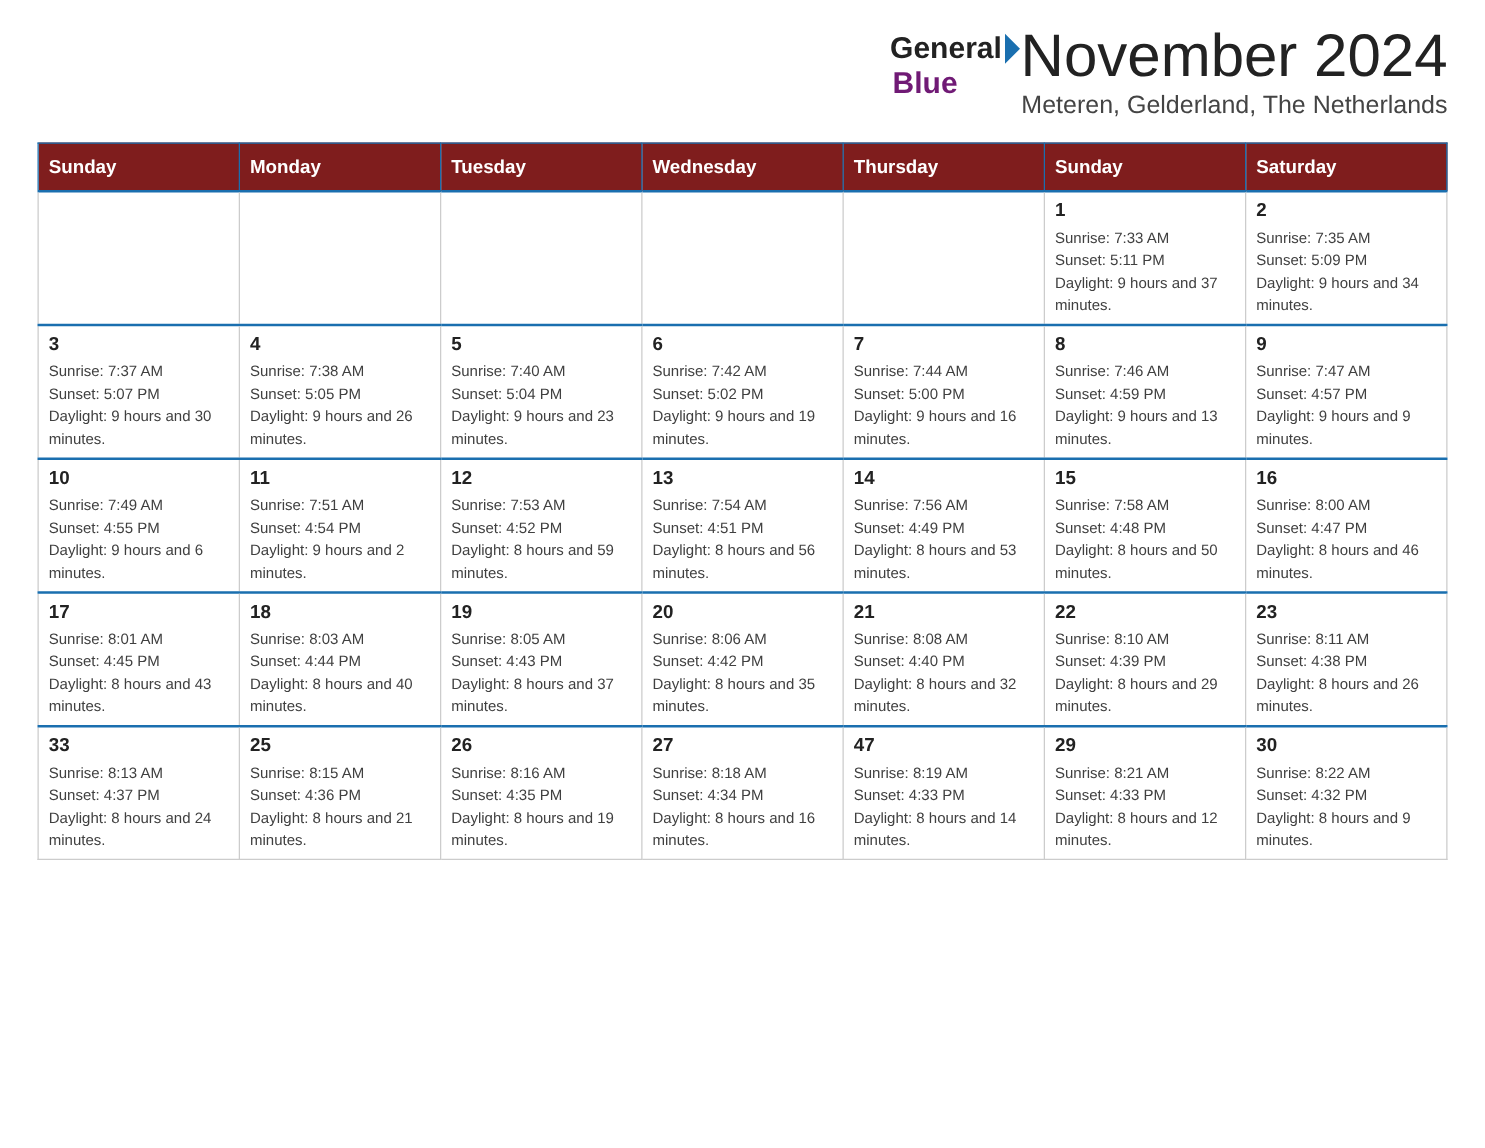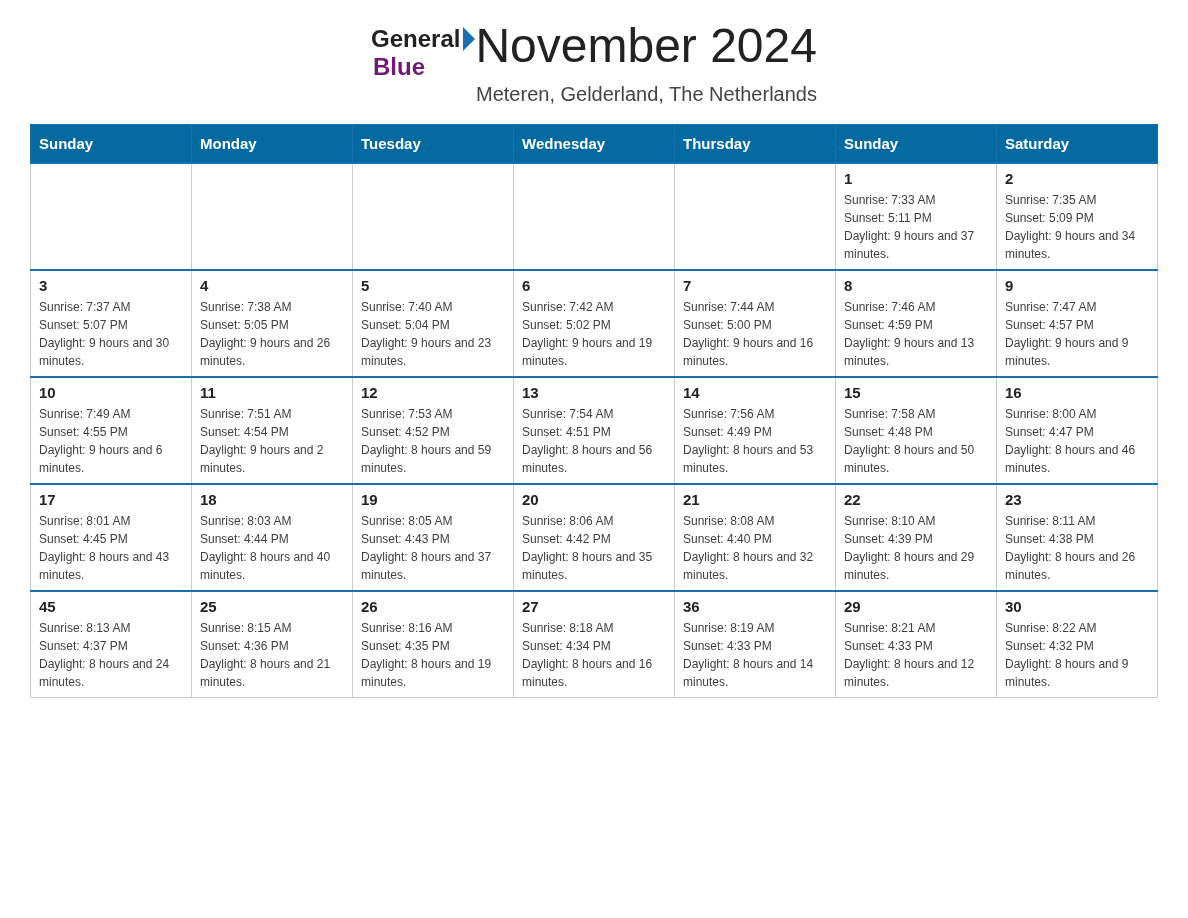--- a/index.html
+++ b/index.html
@@ -6,44 +6,44 @@
     body {
       font-family: Arial, Helvetica, sans-serif;
       background: #fff;
       color: #333;
       width: 1188px;
       min-height: 918px;
       padding: 20px 30px;
     }
     .header {
       display: flex;
-      justify-content: center;
+      justify-content: flex-end;
       align-items: flex-start;
       margin-bottom: 18px;
     }
     .title-area {
       text-align: right;
     }
     .month-title {
       font-size: 48px;
       font-weight: normal;
       color: #222;
       line-height: 1.1;
     }
     .location {
       font-size: 20px;
       color: #444;
-      margin-top: 10px;
+      margin-top: 0;
     }
     .calendar {
       width: 100%;
       border-collapse: collapse;
     }
     .calendar th {
-      background-color: #0369a1;
+      background-color: #7f1d1d;
       color: #fff;
       font-size: 15px;
       font-weight: bold;
       padding: 10px 8px;
       text-align: left;
       border: 1px solid #1a6faf;
     }
     .calendar td {
       vertical-align: top;
       border: 1px solid #ccc;
@@ -246,37 +246,37 @@
           <span class="day-number">22</span>
           <div class="day-info">Sunrise: 8:10 AM<br>Sunset: 4:39 PM<br>Daylight: 8 hours and 29 minutes.</div>
         </td>
         <td>
           <span class="day-number">23</span>
           <div class="day-info">Sunrise: 8:11 AM<br>Sunset: 4:38 PM<br>Daylight: 8 hours and 26 minutes.</div>
         </td>
       </tr>
       <tr>
         <td>
-          <span class="day-number">45</span>
+          <span class="day-number">33</span>
           <div class="day-info">Sunrise: 8:13 AM<br>Sunset: 4:37 PM<br>Daylight: 8 hours and 24 minutes.</div>
         </td>
         <td>
           <span class="day-number">25</span>
           <div class="day-info">Sunrise: 8:15 AM<br>Sunset: 4:36 PM<br>Daylight: 8 hours and 21 minutes.</div>
         </td>
         <td>
           <span class="day-number">26</span>
           <div class="day-info">Sunrise: 8:16 AM<br>Sunset: 4:35 PM<br>Daylight: 8 hours and 19 minutes.</div>
         </td>
         <td>
           <span class="day-number">27</span>
           <div class="day-info">Sunrise: 8:18 AM<br>Sunset: 4:34 PM<br>Daylight: 8 hours and 16 minutes.</div>
         </td>
         <td>
-          <span class="day-number">36</span>
+          <span class="day-number">47</span>
           <div class="day-info">Sunrise: 8:19 AM<br>Sunset: 4:33 PM<br>Daylight: 8 hours and 14 minutes.</div>
         </td>
         <td>
           <span class="day-number">29</span>
           <div class="day-info">Sunrise: 8:21 AM<br>Sunset: 4:33 PM<br>Daylight: 8 hours and 12 minutes.</div>
         </td>
         <td>
           <span class="day-number">30</span>
           <div class="day-info">Sunrise: 8:22 AM<br>Sunset: 4:32 PM<br>Daylight: 8 hours and 9 minutes.</div>
         </td>

